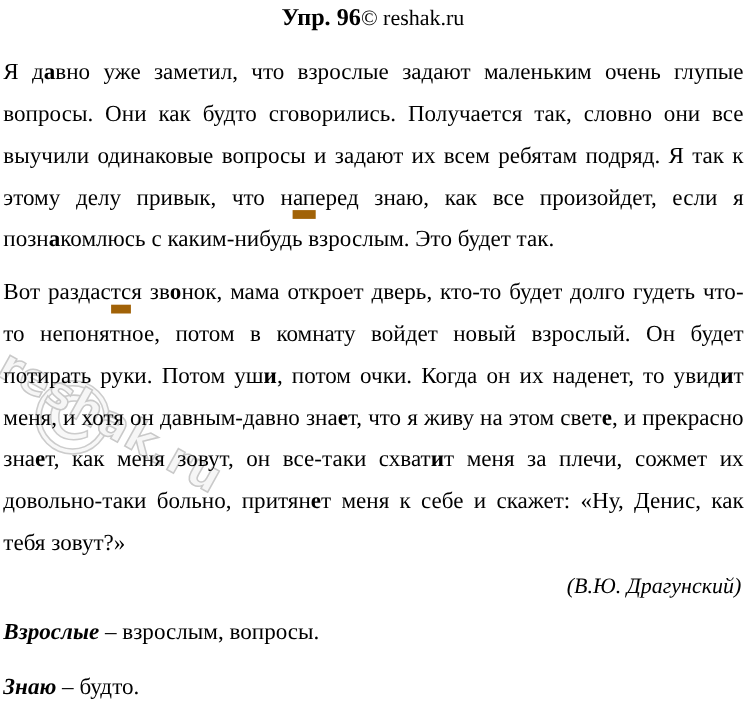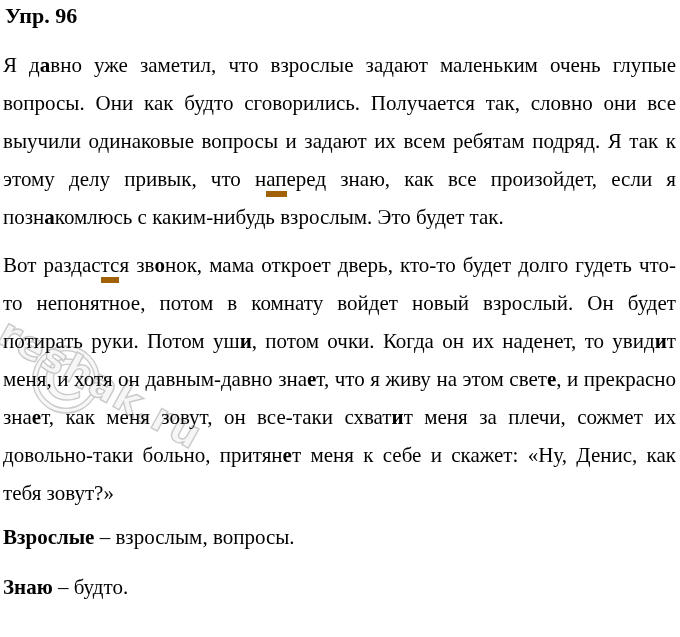--- a/index.html
+++ b/index.html
@@ -6,21 +6,21 @@
   html, body { width: 680px; height: 637px; }
   body {
     background: #ffffff;
     color: #000000;
     font-family: "Liberation Serif", serif;
     overflow: hidden;
     position: relative;
   }
   .page-header {
     display: flex;
-    justify-content: flex-start;
+    justify-content: center;
     align-items: baseline;
     padding: 3px 7px 0 5px;
     position: relative;
     z-index: 2;
     font-family: Liberation Serif, serif;
   }
   .exercise-number { font-weight: bold; font-size: 22px; }
   .site-copyright { font-size: 20px; }
   .content {
     position: relative;
@@ -29,22 +29,22 @@
   }
   .para {
     position: relative;
     z-index: 1;
     font-size: 21px;
     line-height: 38px;
     text-align: justify;
     margin-bottom: 10px;
   }
   .b { font-weight: bold; }
-  .i { }
-  .u { border-bottom: 6px solid #a16207; padding-bottom: 0px; }
+  .i { font-style: italic; }
+  .u { border-bottom: 8px solid #a16207; padding-bottom: 0px; }
   .attribution {
     position: relative;
     z-index: 1;
     font-size: 20px;
     font-style: italic;
     text-align: right;
     margin-top: 8px;
     margin-bottom: 14px;
     padding-right: 2px;
   }
@@ -90,31 +90,33 @@
     font-weight: normal;
     color: #f8f8f8;
     -webkit-text-stroke: 1.4px #cccccc;
   }
 </style>
 </head>
 <body>
 
 <header class="page-header">
   <span class="exercise-number">Упр. 96</span>
+  <span class="site-copyright">© reshak.ru</span>
 </header>
 
 <main class="content">
 
   <div class="watermark">
     <span class="wm-copy">©</span>
     <span class="wm-text">reshak.ru</span>
   </div>
 
   <p class="para"><span>Я д</span><span class="b">а</span><span>вно уже заметил, что взрослые задают маленьким очень глупые вопросы. Они как будто сговорились. Получается так, словно они все выучили одинаковые вопросы и задают их всем ребятам подряд. Я так к этому делу привык, что н</span><span class="u">ап</span><span>еред знаю, как все произойдет, если я позн</span><span class="b">а</span><span>комлюсь с каким-нибудь взрослым. Это будет так.</span></p>
 
   <p class="para"><span>Вот раздас</span><span class="u">тс</span><span>я зв</span><span class="b">о</span><span>нок, мама откроет дверь, кто-то будет долго гудеть что-то непонятное, потом в комнату войдет новый взрослый. Он будет потирать руки. Потом уш</span><span class="b">и</span><span>, потом очки. Когда он их наденет, то увид</span><span class="b">и</span><span>т меня, и хотя он давным-давно зна</span><span class="b">е</span><span>т, что я живу на этом свет</span><span class="b">е</span><span>, и прекрасно зна</span><span class="b">е</span><span>т, как меня зовут, он все-таки схват</span><span class="b">и</span><span>т меня за плечи, сожмет их довольно-таки больно, притян</span><span class="b">е</span><span>т меня к себе и скажет: «Ну, Денис, как тебя зовут?»</span></p>
 
+  <p class="attribution">(В.Ю. Драгунский)</p>
 
   <p class="note"><span class="b i">Взрослые</span><span> – взрослым, вопросы.</span></p>
 
   <p class="note"><span class="b i">Знаю</span><span> – будто.</span></p>
 
 </main>
 
 </body></html>

